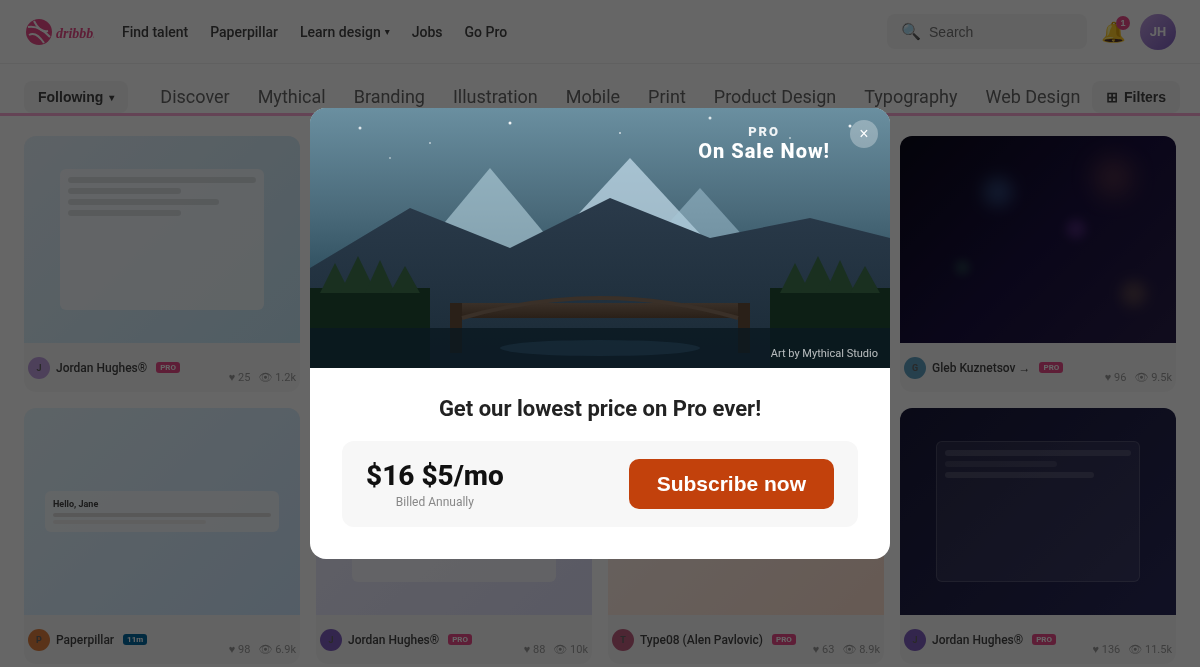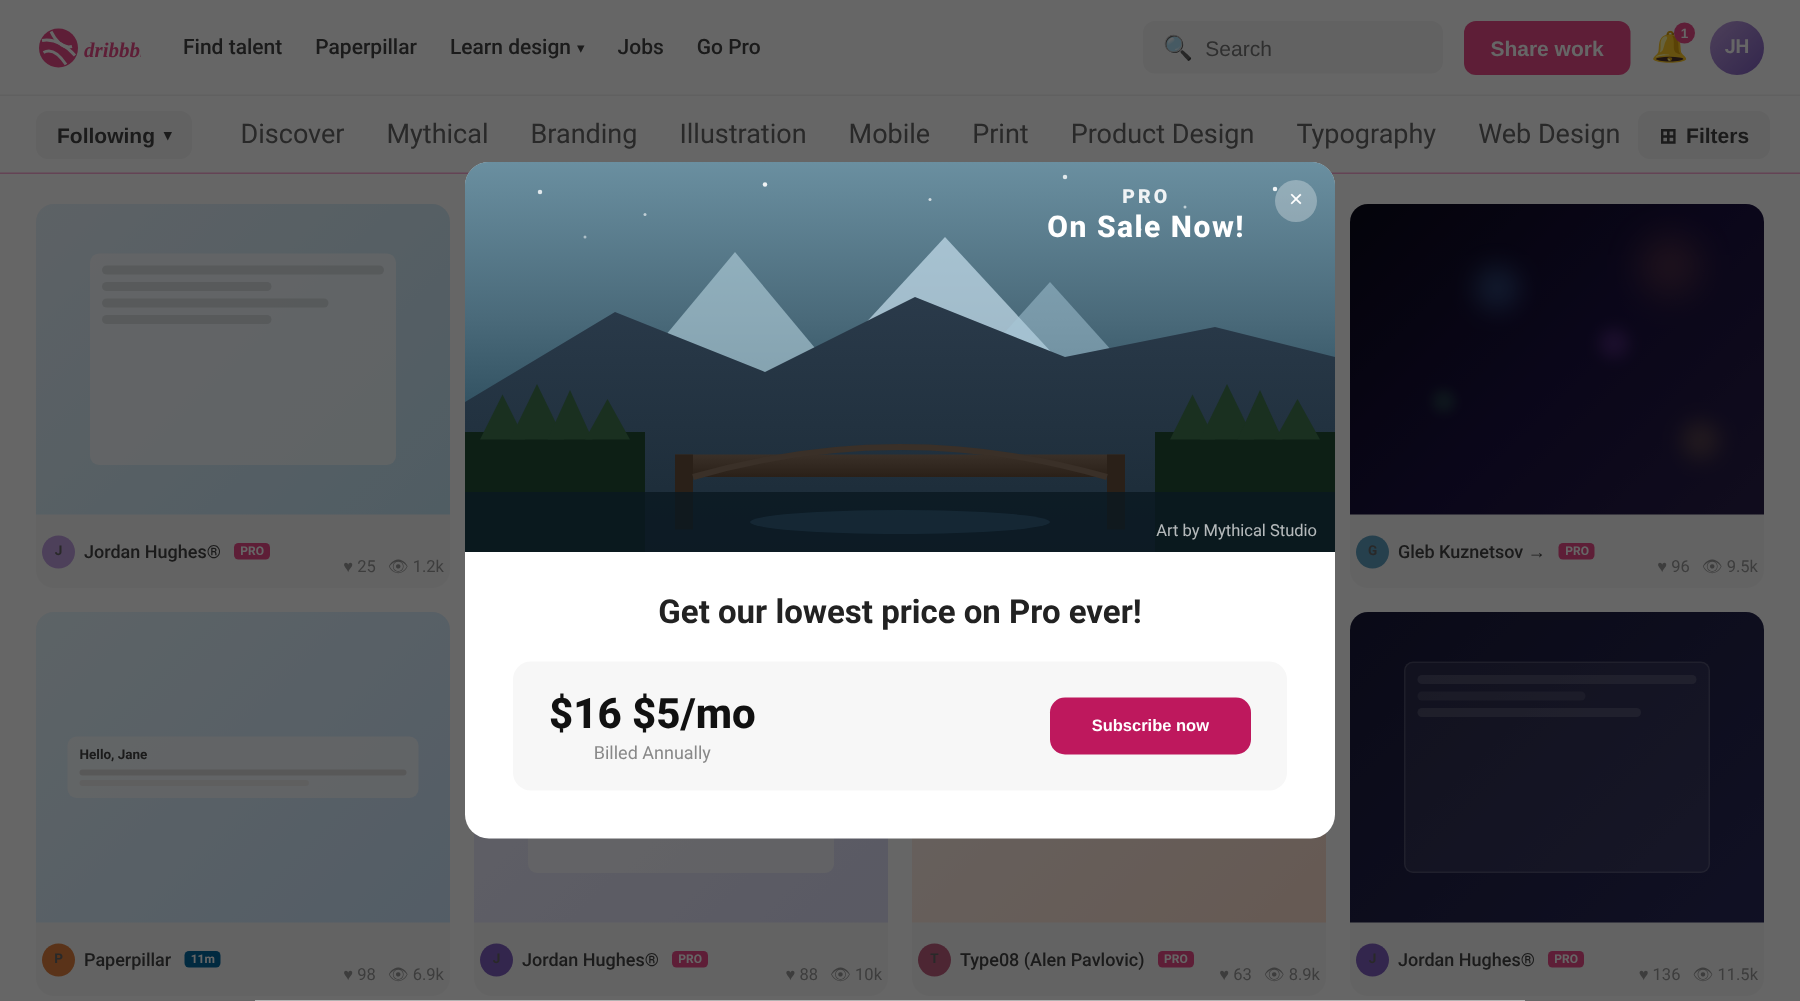--- a/index.html
+++ b/index.html
@@ -109,24 +109,24 @@
       height: 14px;
       display: flex;
       align-items: center;
       justify-content: center;
       font-weight: 700;
     }
 
     
     .sub-nav {
       display: flex;
-      align-items: center;
+      align-items: flex-end;
       padding: 0 24px;
       height: 52px;
-      border-bottom: 1px solid #f9a8d4;
+      border-bottom: 3px solid #f9a8d4;
       gap: 0;
       overflow-x: auto;
     }
     .following-btn {
       display: flex;
       align-items: center;
       gap: 6px;
       background: #f5f5f5;
       border: none;
       border-radius: 8px;
@@ -339,26 +339,26 @@
       font-size: 28px;
       font-weight: 800;
       color: #111;
     }
     .modal-price-sub {
       font-size: 12px;
       color: #888;
       margin-top: 3px;
     }
     .subscribe-btn {
-      background: #be185d;
+      background: #c2410c;
       color: #fff;
       border: none;
       border-radius: 10px;
       padding: 13px 28px;
-      font-size: 11px;
+      font-size: 21px;
       font-weight: 700;
       cursor: pointer;
     }
 
     
     .thumb-content {
       width: 100%;
       height: 100%;
       display: flex;
       align-items: center;
@@ -408,21 +408,20 @@
       <a class="nav-link">Jobs</a>
       <a class="nav-link">Go Pro</a>
     </nav>
   </div>
 
   <div class="header-right">
     <div class="search-bar">
       <span>🔍</span>
       <input type="text" placeholder="Search" style="">
     </div>
-    <button class="share-btn">Share work</button>
     <button class="notif-btn">
       🔔
       <span class="notif-badge">1</span>
     </button>
     <div class="avatar">JH</div>
   </div>
 </header>
 
 <nav class="sub-nav">
   <button class="following-btn">

